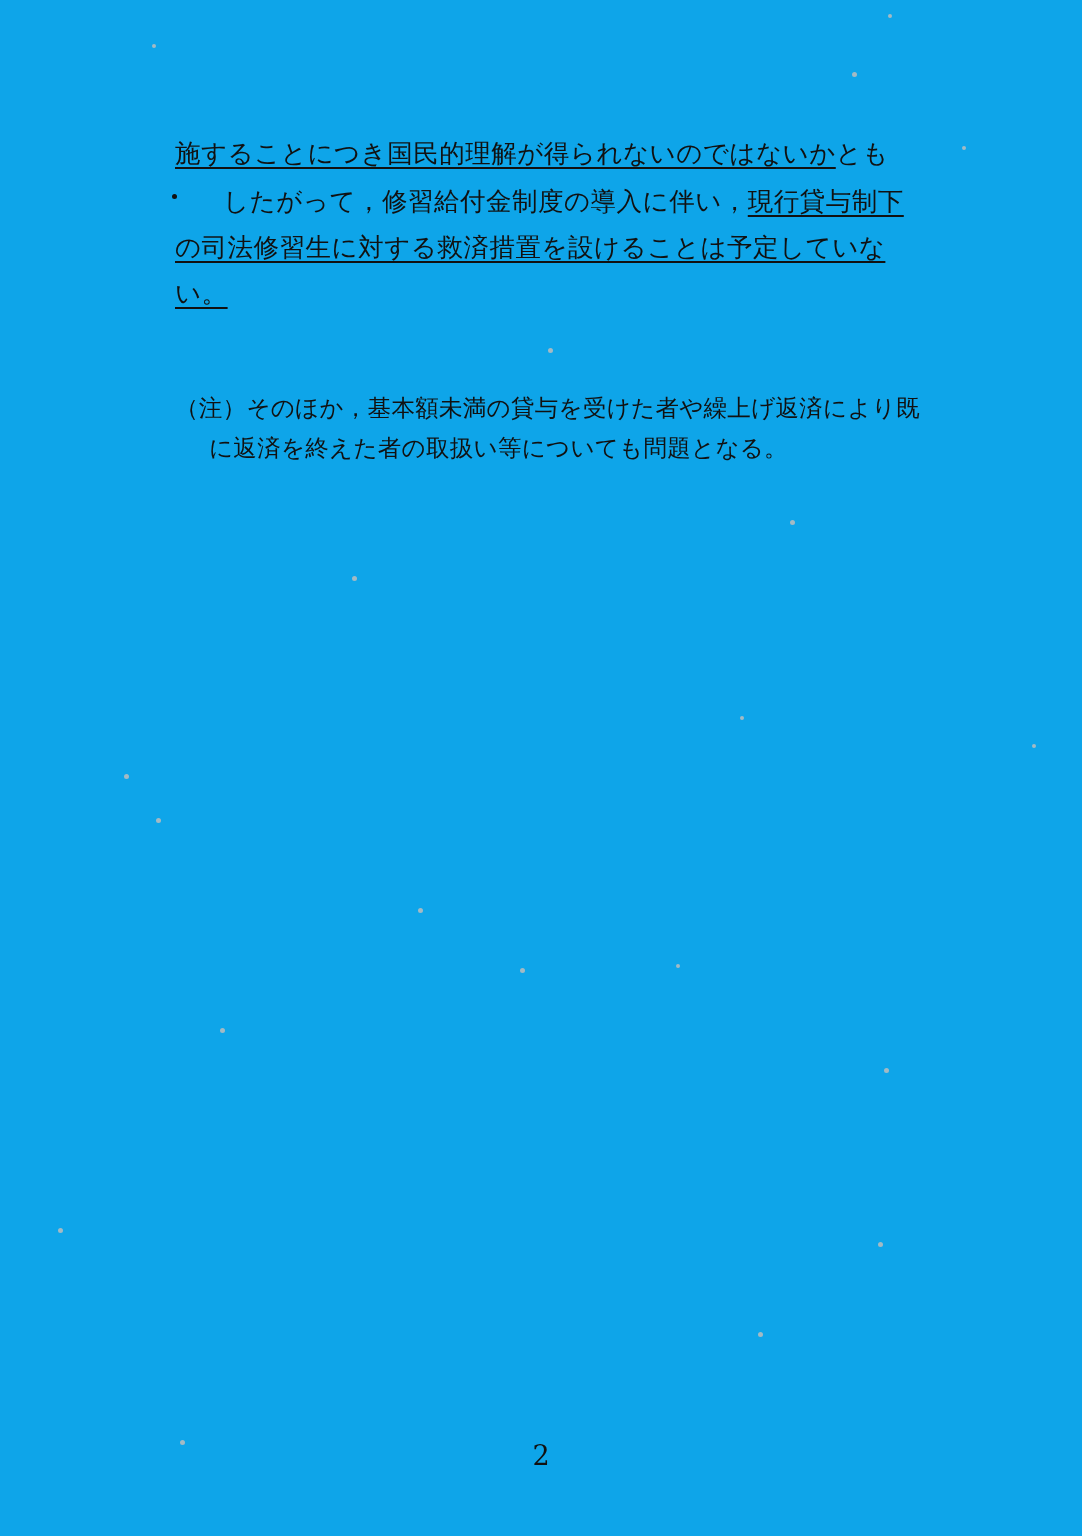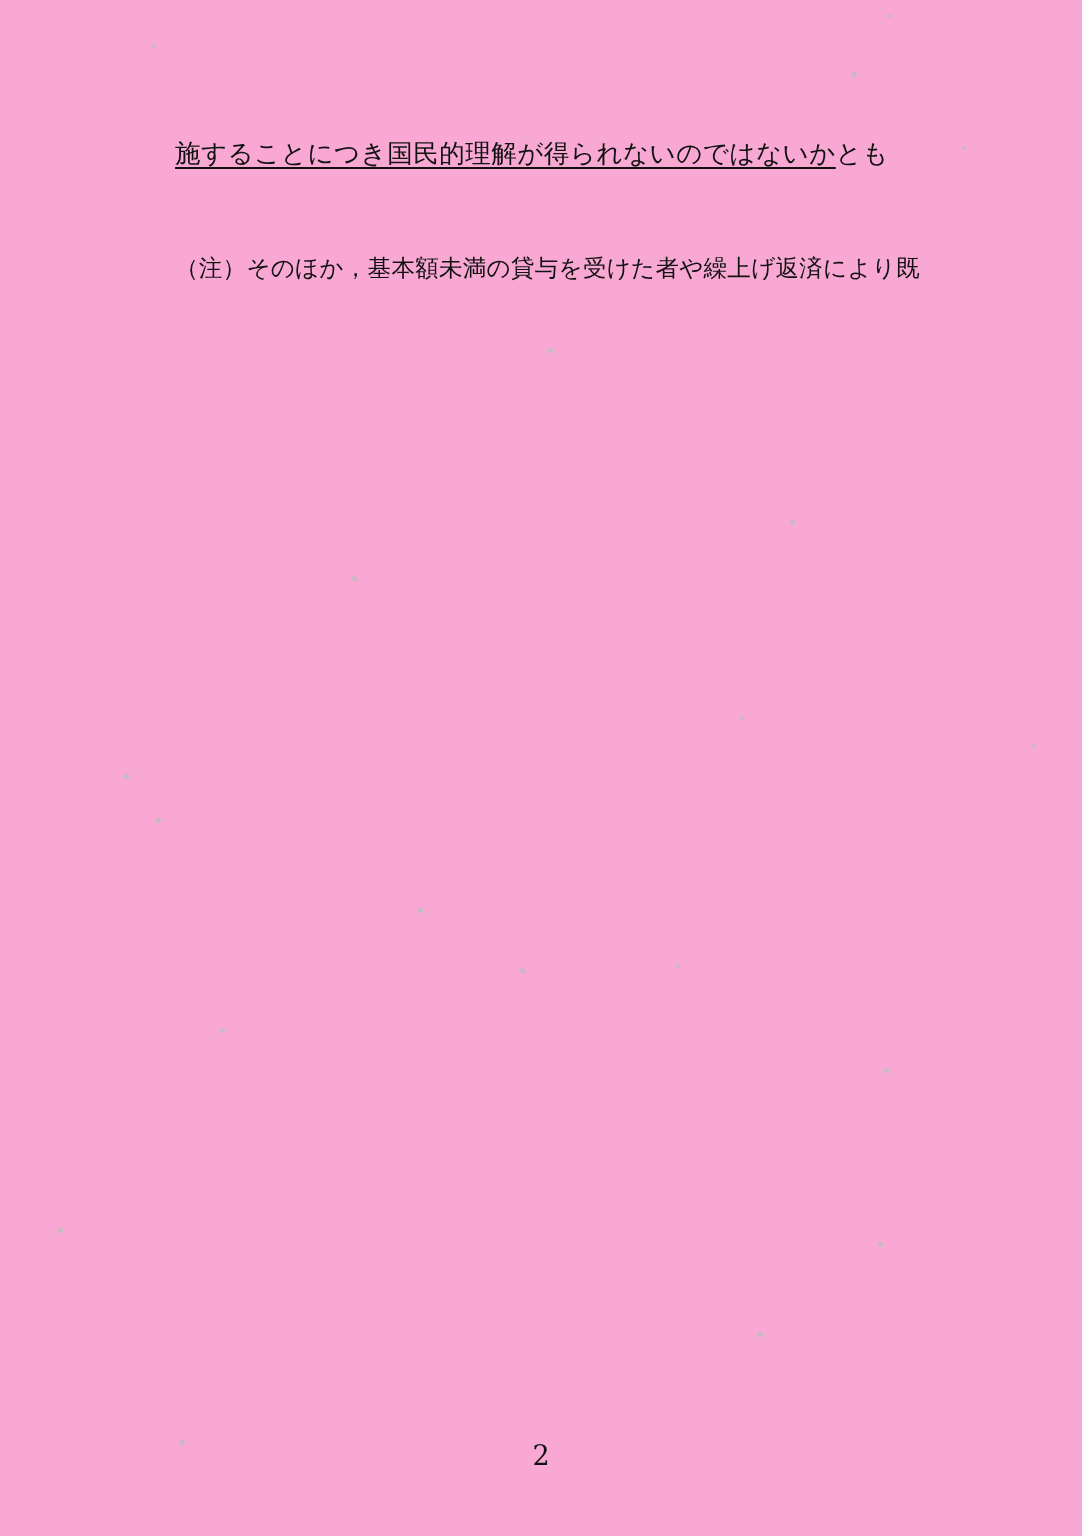--- a/index.html
+++ b/index.html
@@ -4,21 +4,21 @@
 <style>
   html, body {
     margin: 0;
     padding: 0;
     background: #ffffff;
   }
   .page {
     position: relative;
     width: 1082px;
     height: 1536px;
-    background: #f9a8d4;
+    background: #0ea5e9;
     overflow: hidden;
     font-family: "DejaVu Serif", serif;
     color: #111111;
   }
   
   .speck {
     position: absolute;
     background: #bdbdbd;
     border-radius: 50%;
     opacity: 0.85;
@@ -110,22 +110,35 @@
   <div class="speck" style="left:180px;top:1440px;width:5px;height:5px;"></div>
 
   <div class="content">
 
     <div class="para">
       <div class="line">
         <span class="u">施することにつき国民的理解が得られないのではないか</span><span>とも</span>
       </div>
     </div>
 
+    <div class="para bullet-para">
+      <span class="bullet-dot"></span>
+      <div class="line">
+        <span class="indent"></span><span>したがって，修習給付金制度の導入に伴い，</span><span class="u">現行貸与制下</span>
+      </div>
+      <div class="line">
+        <span class="u">の司法修習生に対する救済措置を設けることは予定していな</span>
+      </div>
+      <div class="line">
+        <span class="u">い。</span>
+      </div>
+    </div>
 
     <div class="note">
       <span class="note-body"><span>（注）</span><span>そのほか，基本額未満の貸与を受けた者や繰上げ返済により既</span></span>
+      <span class="note-second">に返済を終えた者の取扱い等についても問題となる。</span>
     </div>
 
   </div>
 
   <div class="page-number">2</div>
 
 </div>
 
 </body></html>

